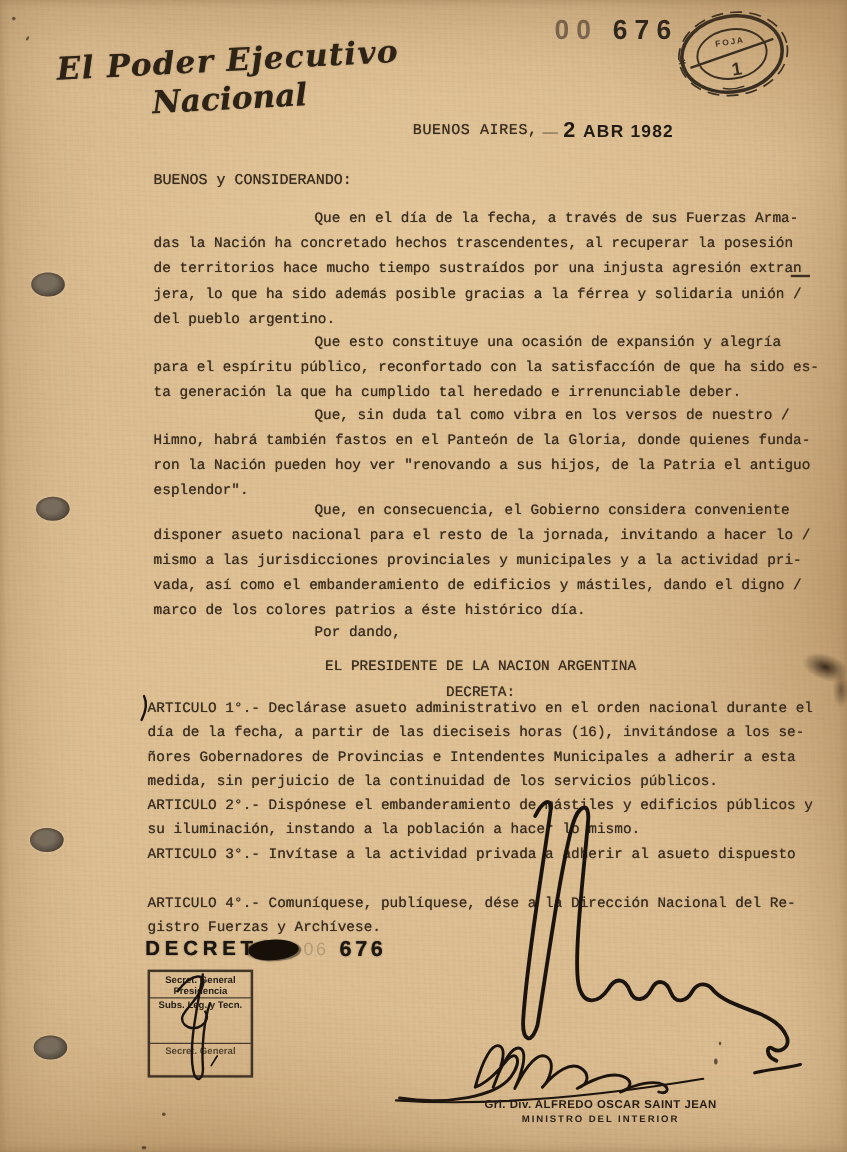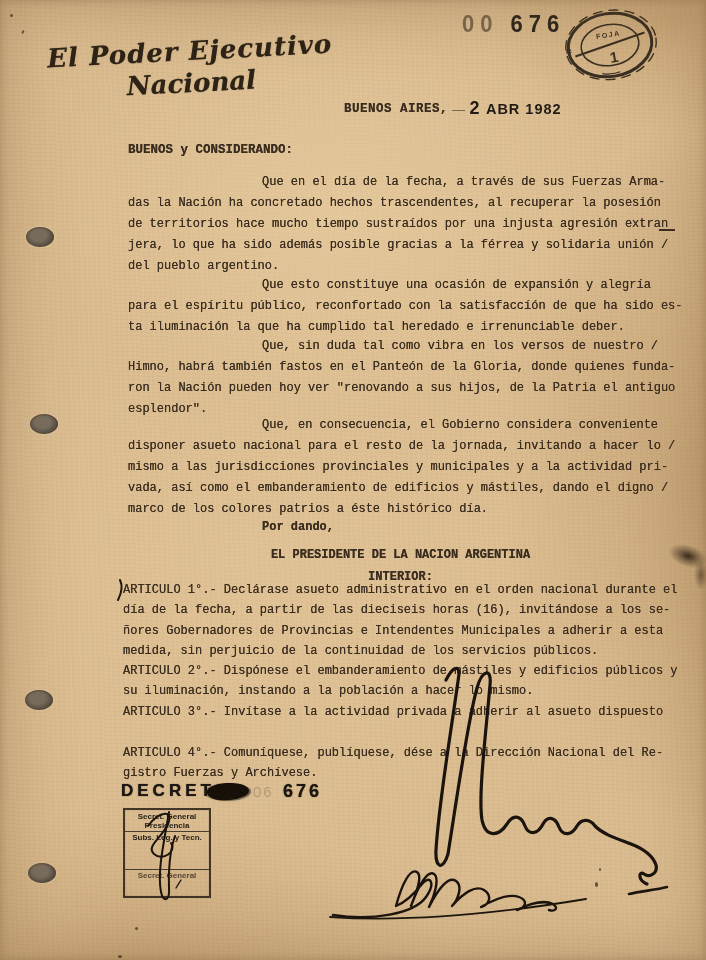--- a/index.html
+++ b/index.html
@@ -16,21 +16,21 @@
       repeating-linear-gradient(2deg, rgba(120,85,45,.04) 0 1px, rgba(0,0,0,0) 1px 4px),
       #d9ba8e;
     font-family:"Liberation Sans", sans-serif;
   }
   #page::after{
     content:""; position:absolute; inset:0; pointer-events:none;
     box-shadow: inset 0 0 70px rgba(115,80,40,.38), inset 0 0 8px rgba(90,60,30,.28);
   }
   .mono{ font-family:"Liberation Mono", monospace; color:#3a2d20;
          text-shadow:0 0 .6px rgba(52,38,22,.85); white-space:pre; }
-  .abs{ position:absolute;font-weight:bold; }
+  .abs{ position:absolute; }
   .tblock{ position:absolute; font-size:12px; letter-spacing:0px; }
   .tline{ white-space:pre; }
   .para .tline:first-child{ text-indent:134px; }
   .lh21 .tline{ line-height:21px; }
   .lh203 .tline{ line-height:20.3px; }
   .centered{ text-align:center; }
   .hole{ position:absolute; width:28px; height:20px; border-radius:50%;
     background: radial-gradient(ellipse at 45% 40%, #786e5f 0 35%, #5d5448 60%, #463e33 80%, rgba(60,50,40,.25) 95%, rgba(0,0,0,0) 100%);
     box-shadow: 0 1px 2px rgba(70,50,30,.5) inset, 0 0 3px rgba(255,240,210,.4);
   }
@@ -117,27 +117,27 @@
   <div class="datestamp">
     <span class="dash">—</span>
     <span class="d">2</span>
     <span class="m">ABR 1982</span>
   </div>
 
   <div class="abs mono" style="left:128px; top:143px; font-size:12.5px;">BUENOS y CONSIDERANDO:</div>
 
   <div class="tblock mono para lh21" style="left:128px; top:172px;"><div class="tline">Que en el día de la fecha, a través de sus Fuerzas Arma-</div><div class="tline">das la Nación ha concretado hechos trascendentes, al recuperar la posesión</div><div class="tline">de territorios hace mucho tiempo sustraídos por una injusta agresión extran</div><div class="tline">jera, lo que ha sido además posible gracias a la férrea y solidaria unión /</div><div class="tline">del pueblo argentino.</div></div>
   <div class="underline-mark" style="left:659px; top:229px; width:16px;"></div>
-  <div class="tblock mono para lh21" style="left:128px; top:275px;"><div class="tline">Que esto constituye una ocasión de expansión y alegría</div><div class="tline">para el espíritu público, reconfortado con la satisfaccíón de que ha sido es-</div><div class="tline">ta iluminación la que ha cumplido tal heredado e irrenunciable deber.</div></div>
+  <div class="tblock mono para lh21" style="left:128px; top:275px;"><div class="tline">Que esto constituye una ocasión de expansión y alegría</div><div class="tline">para el espíritu público, reconfortado con la satisfaccíón de que ha sido es-</div><div class="tline">ta generación la que ha cumplido tal heredado e irrenunciable deber.</div></div>
   <div class="tblock mono para lh21" style="left:128px; top:336px;"><div class="tline">Que, sin duda tal como vibra en los versos de nuestro /</div><div class="tline">Himno, habrá también fastos en el Panteón de la Gloria, donde quienes funda-</div><div class="tline">ron la Nación pueden hoy ver "renovando a sus hijos, de la Patria el antiguo</div><div class="tline">esplendor".</div></div>
   <div class="tblock mono para lh21" style="left:128px; top:415px;"><div class="tline">Que, en consecuencia, el Gobierno considera conveniente</div><div class="tline">disponer asueto nacional para el resto de la jornada, invitando a hacer lo /</div><div class="tline">mismo a las jurisdicciones provinciales y municipales y a la actividad pri-</div><div class="tline">vada, así como el embanderamiento de edificios y mástiles, dando el digno /</div><div class="tline">marco de los colores patrios a éste histórico día.</div></div>
 
   <div class="abs mono" style="left:262px; top:520px; font-size:12px;">Por dando,</div>
   <div class="abs mono centered" style="left:128px; top:548px; width:545px; font-size:12px;">EL PRESIDENTE DE LA NACION ARGENTINA</div>
-  <div class="abs mono centered" style="left:128px; top:570px; width:545px; font-size:12px;">INTERIOR:</div>
+  <div class="abs mono centered" style="left:128px; top:570px; width:545px; font-size:12px;">DECRETA:</div>
 
   <div class="tblock mono lh203" style="left:123px; top:580px;"><div class="tline">ARTICULO 1°.- Declárase asueto administrativo en el orden nacional durante el</div><div class="tline">día de la fecha, a partir de las dieciseis horas (16), invitándose a los se-</div><div class="tline">ñores Gobernadores de Provincias e Intendentes Municipales a adherir a esta</div><div class="tline">medida, sin perjuicio de la continuidad de los servicios públicos.</div></div>
   <div class="tblock mono lh203" style="left:123px; top:661px;"><div class="tline">ARTICULO 2°.- Dispónese el embanderamiento de mástiles y edificios públicos y</div><div class="tline">su iluminación, instando a la población a hacer lo mismo.</div></div>
   <div class="tblock mono lh203" style="left:123px; top:702px;"><div class="tline">ARTICULO 3°.- Invítase a la actividad privada a adherir al asueto dispuesto</div></div>
   <div class="tblock mono lh203" style="left:123px; top:743px;"><div class="tline">ARTICULO 4°.- Comuníquese, publíquese, dése a la Dirección Nacional del Re-</div><div class="tline">gistro Fuerzas y Archívese.</div></div>
 
   <div class="decretostamp">
     <span class="word">DECRETO</span>
     <span class="blob"></span>
     <span class="ghost">06</span>
@@ -204,14 +204,18 @@
       <path class="inkline" stroke-width="2" d="
         M 169,812 C 164,842 157,872 161,892
         C 163,903 170,901 169,888
         C 168,872 170,850 175,836"></path>
       <path class="inkline" stroke-width="1.4" d="M 176,888 L 181,880"></path>
     </g>
 
     <path class="inkline" stroke-width="2" d="M 118,600 Q 124,588 120,580"></path>
   </svg>
 
+  <div class="namestamp">
+    <div class="n1">Grl. Div. ALFREDO OSCAR SAINT JEAN</div>
+    <div class="n2">MINISTRO DEL INTERIOR</div>
+  </div>
 
 </div>
 
 </body></html>

